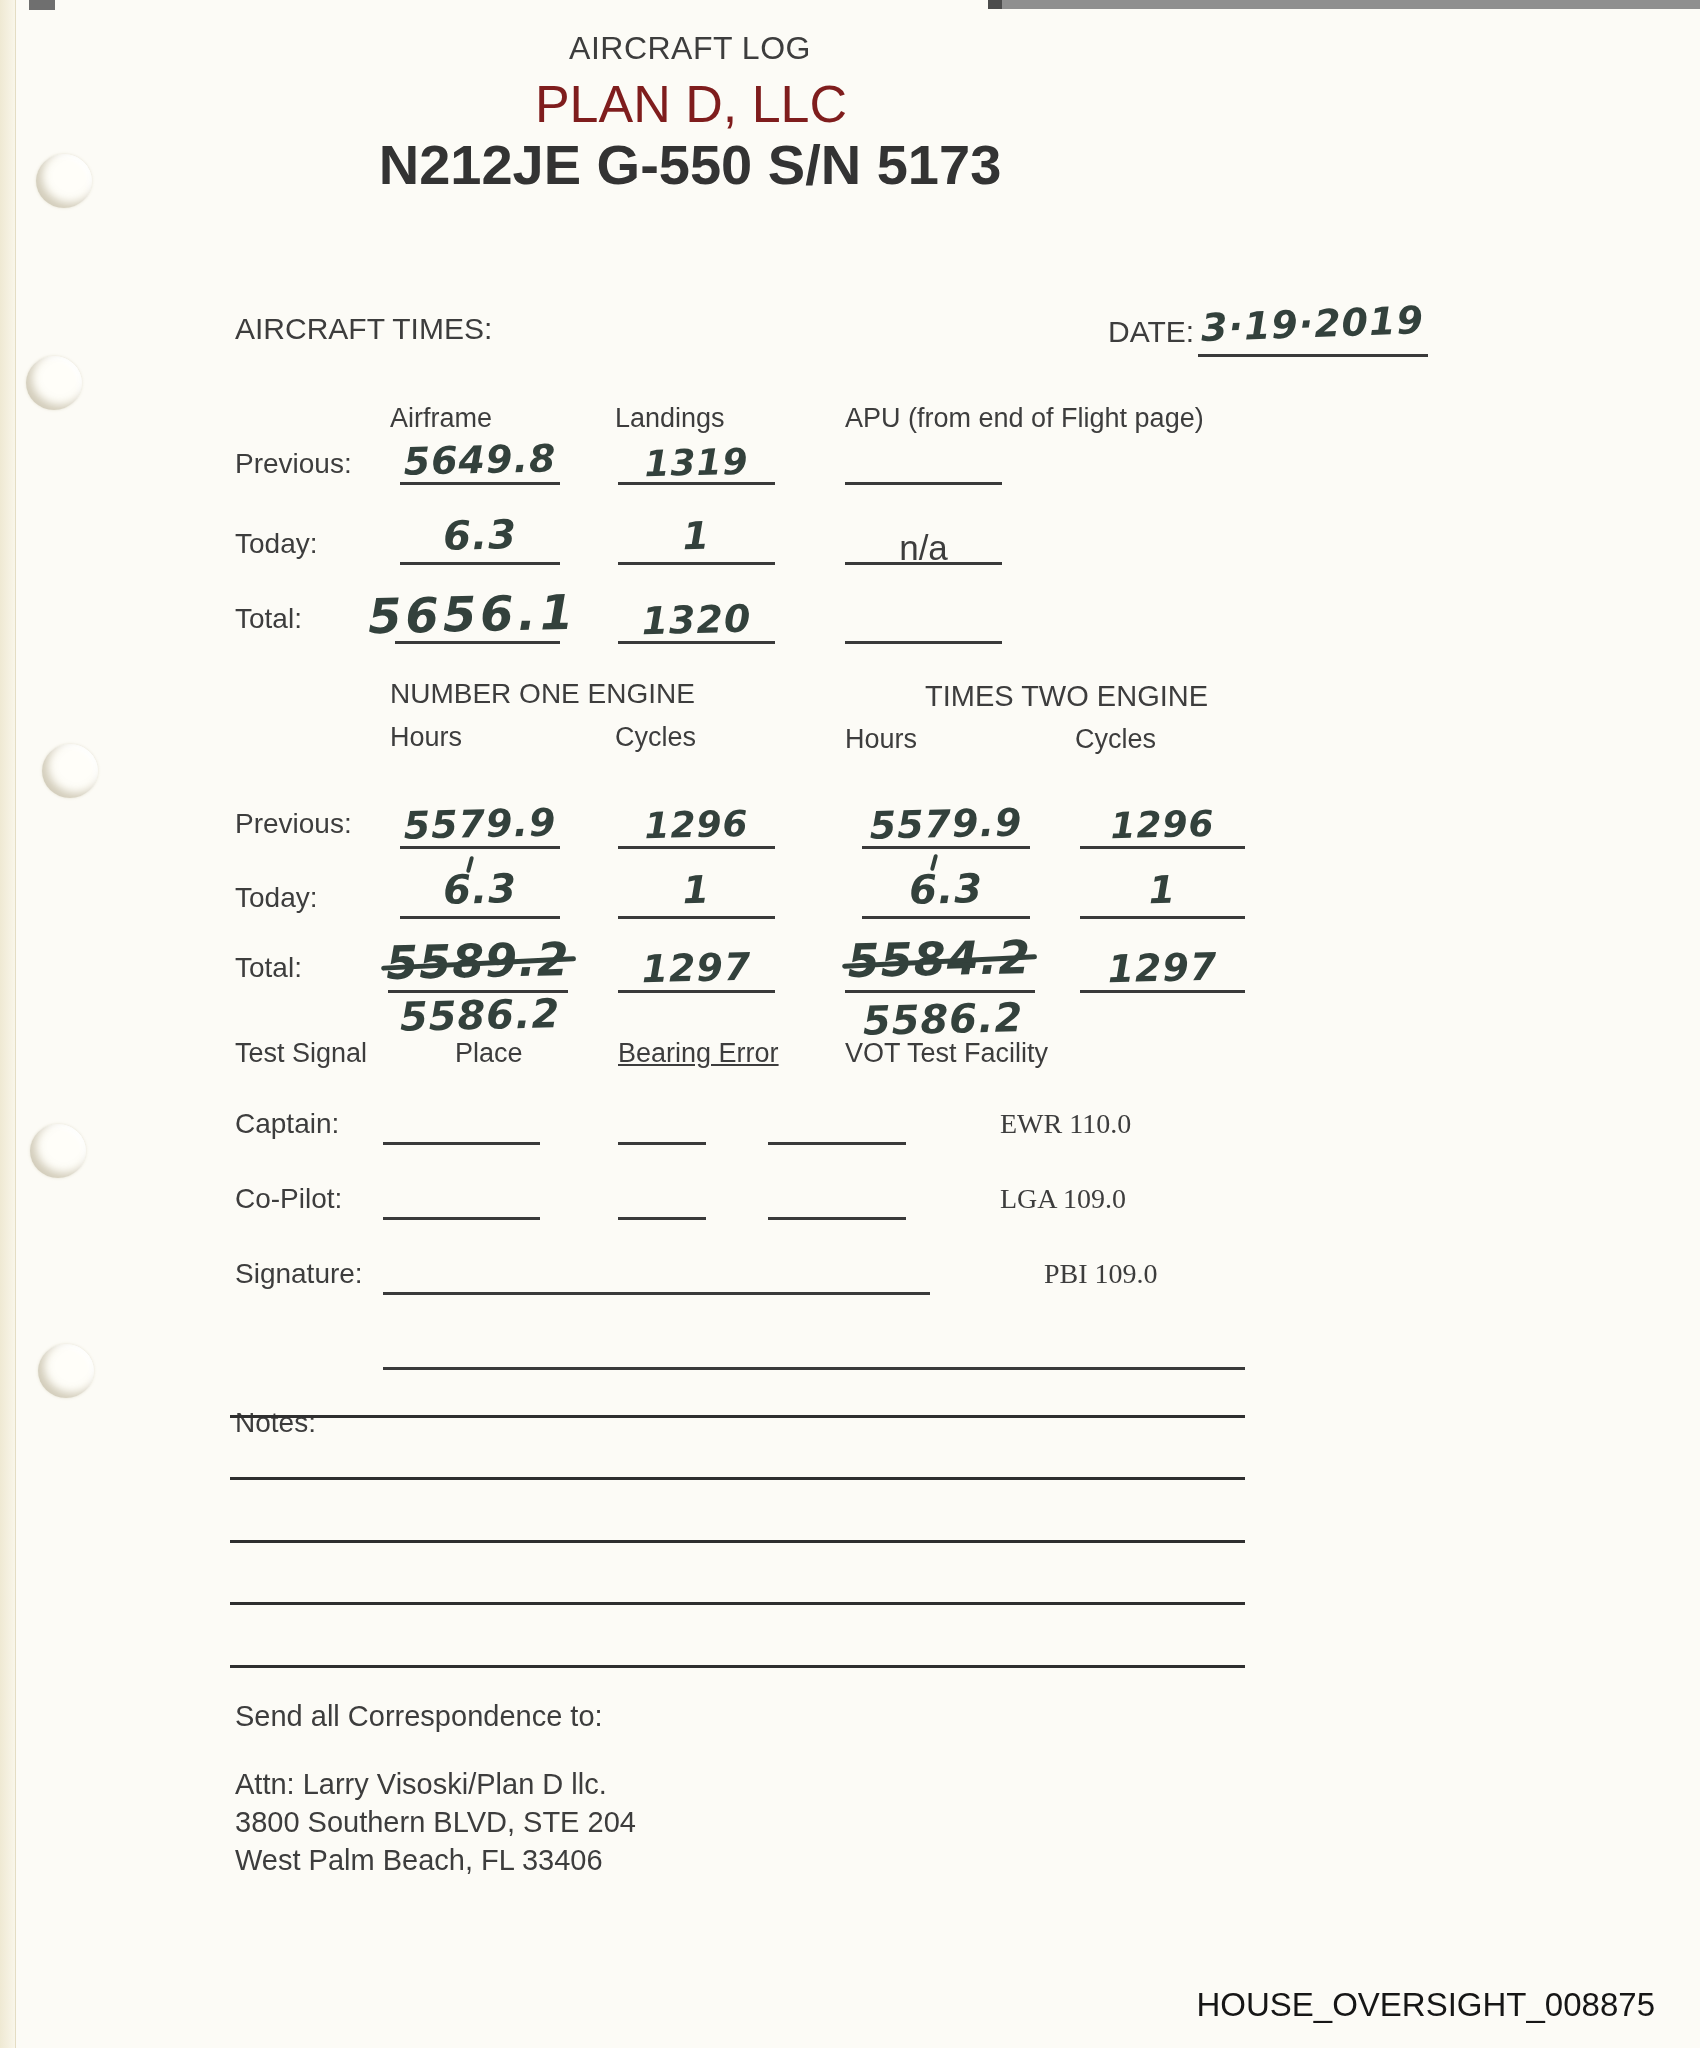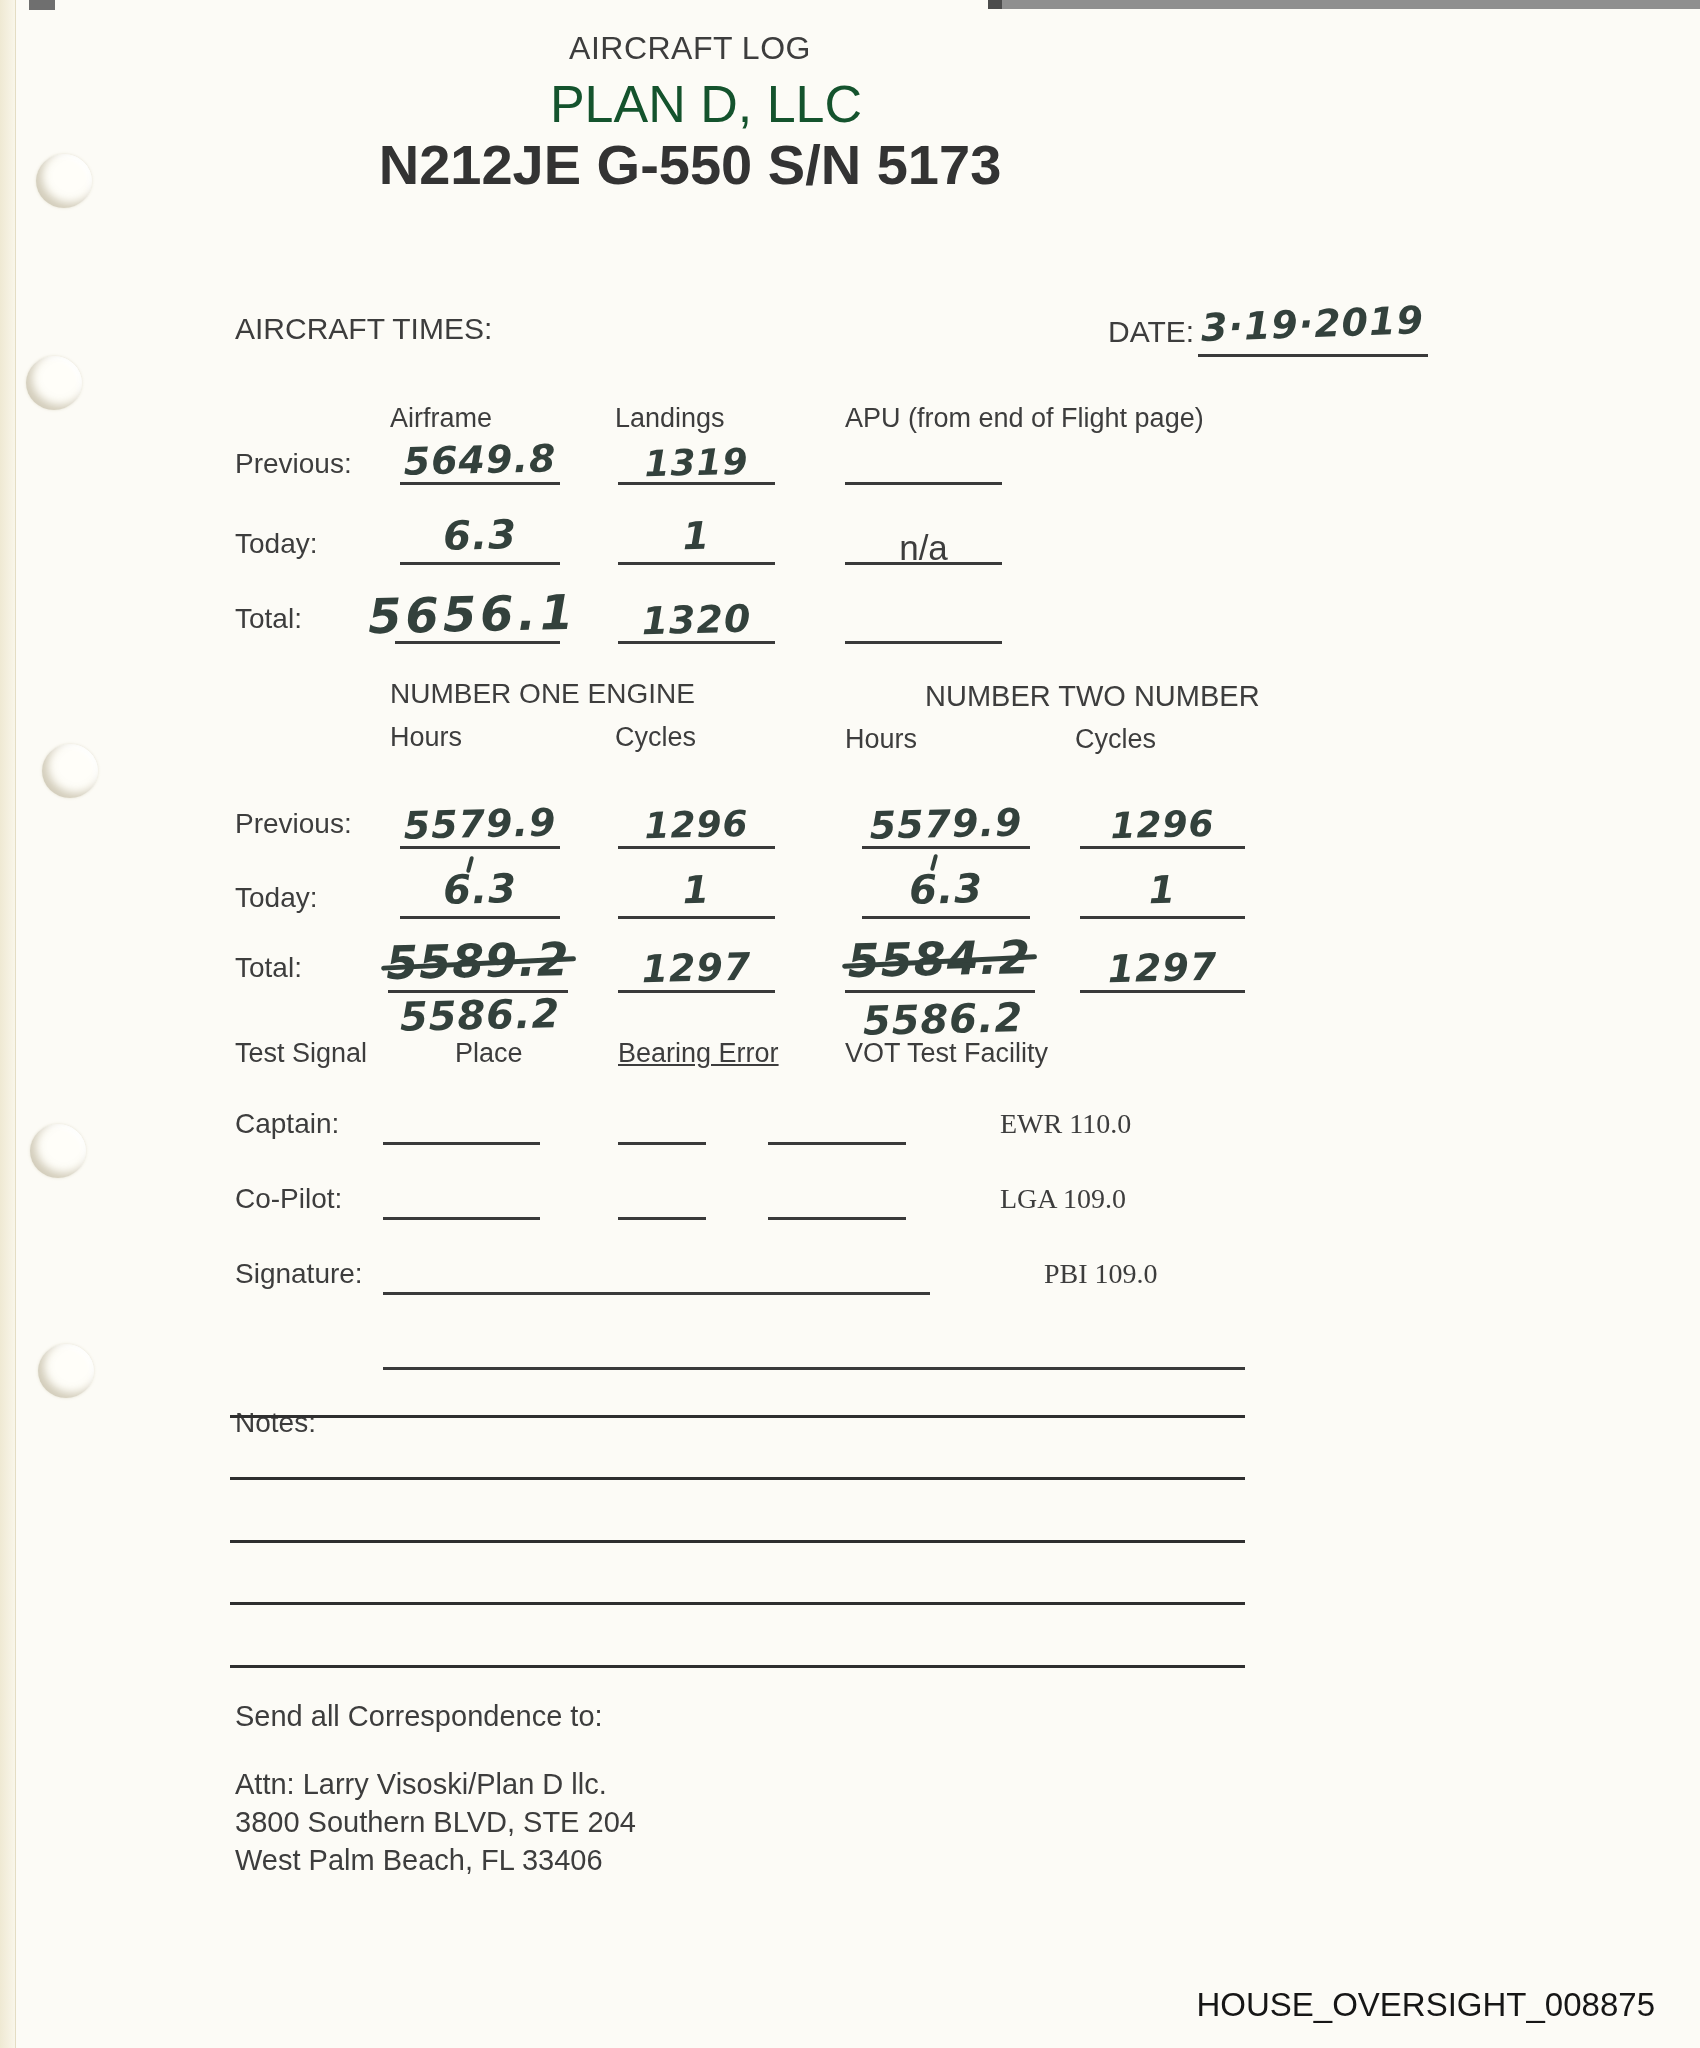--- a/index.html
+++ b/index.html
@@ -53,21 +53,21 @@
   <div class="artifact" style="left:988px; top:0; width:14px; height:9px; background:#4c4c4c;"></div>
   <div class="artifact" style="left:29px; top:0; width:26px; height:10px; background:#6f6f6f;"></div>
 
   <div class="hole" style="left:36px; top:154px;"></div>
   <div class="hole" style="left:26px; top:356px;"></div>
   <div class="hole" style="left:42px; top:744px;"></div>
   <div class="hole" style="left:30px; top:1124px;"></div>
   <div class="hole" style="left:38px; top:1344px;"></div>
 
   <div class="t center" style="left:0; top:30px; width:1380px; font-size:32px; letter-spacing:0.5px;">AIRCRAFT LOG</div>
-  <div class="t center" style="left:16px; top:74px; width:1380px; font-size:52px; color:#14532d;">PLAN D, LLC</div>
+  <div class="t center" style="left:1px; top:74px; width:1380px; font-size:52px; color:#7f1d1d;">PLAN D, LLC</div>
   <div class="t center" style="left:0; top:132px; width:1380px; font-size:56px; font-weight:bold; color:#333;">N212JE G-550 S/N 5173</div>
 
   <div class="t" style="left:235px; top:312px; font-size:30px;">AIRCRAFT TIMES:</div>
   <div class="t" style="left:1108px; top:315px; font-size:30px;">DATE:</div>
   <div class="line" style="left:1198px; top:354px; width:230px;"></div>
   <div class="hw" style="left:1200px; top:302px; width:225px; font-size:38px; transform:rotate(-2deg);">3·19·2019</div>
 
   <div class="t colhead" style="left:390px; top:403px;">Airframe</div>
   <div class="t colhead" style="left:615px; top:403px;">Landings</div>
   <div class="t colhead" style="left:845px; top:403px;">APU (from end of Flight page)</div>
@@ -88,21 +88,21 @@
   <div class="t center" style="left:845px; top:528px; width:157px; font-size:35px;">n/a</div>
 
   <div class="t label" style="left:235px; top:603px;">Total:</div>
   <div class="line" style="left:395px; top:641px; width:165px;"></div>
   <div class="line" style="left:618px; top:641px; width:157px;"></div>
   <div class="line" style="left:845px; top:641px; width:157px;"></div>
   <div class="hw" style="left:368px; top:586px; width:205px; font-size:48px; letter-spacing:4px;">5656.1</div>
   <div class="hw" style="left:618px; top:598px; width:157px; font-size:38px;">1320</div>
 
   <div class="t" style="left:390px; top:678px; font-size:28px;">NUMBER ONE ENGINE</div>
-  <div class="t" style="left:925px; top:680px; font-size:29px;">NUMBER TWO NUMBER</div>
+  <div class="t" style="left:925px; top:680px; font-size:29px;">TIMES TWO ENGINE</div>
   <div class="t colhead" style="left:390px; top:722px;">Hours</div>
   <div class="t colhead" style="left:615px; top:722px;">Cycles</div>
   <div class="t colhead" style="left:845px; top:724px;">Hours</div>
   <div class="t colhead" style="left:1075px; top:724px;">Cycles</div>
 
   <div class="t label" style="left:235px; top:808px;">Previous:</div>
   <div class="line" style="left:400px; top:846px; width:160px;"></div>
   <div class="line" style="left:618px; top:846px; width:157px;"></div>
   <div class="line" style="left:862px; top:846px; width:168px;"></div>
   <div class="line" style="left:1080px; top:846px; width:165px;"></div>

